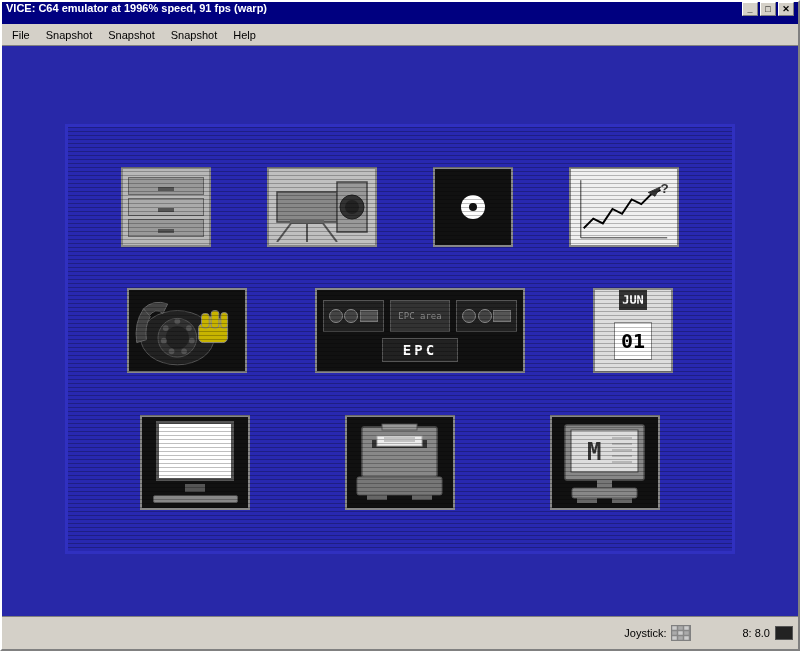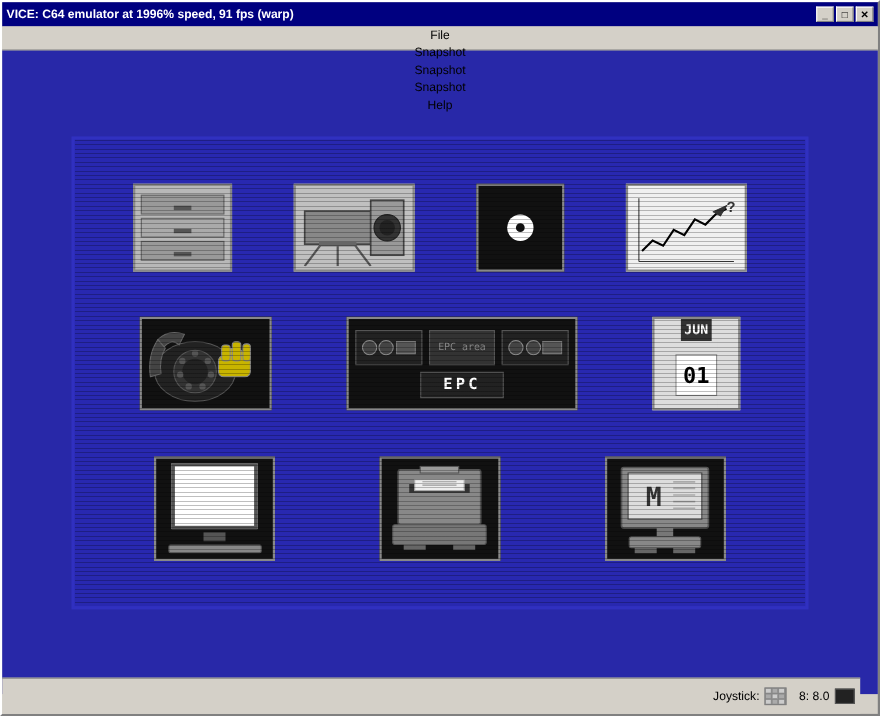--- a/index.html
+++ b/index.html
@@ -22,21 +22,20 @@
       border-right-color: #808080;
       border-bottom-color: #808080;
       position: relative;
     }
 
     .title-bar {
       background: #000080;
       color: white;
       height: 22px;
       display: flex;
-      align-items: center;
       justify-content: space-between;
       padding: 0 4px;
       font-size: 11px;
       font-weight: bold;
       font-family: 'Arial', sans-serif;
     }
 
     .title-bar-text {
       flex: 1;
     }
@@ -62,21 +61,20 @@
     }
 
     
     .menu-bar {
       background: #d4d0c8;
       height: 22px;
       display: flex;
       align-items: center;
       padding: 0 2px;
       border-bottom: 1px solid #808080;
-      flex-direction: column;
     }
 
     .menu-item {
       padding: 2px 8px;
       font-size: 11px;
       cursor: pointer;
       height: 100%;
       display: flex;
       align-items: center;
     }
@@ -168,39 +166,40 @@
       font-weight: bold;
       padding: 2px;
       font-family: monospace;
     }
 
     
     .status-bar {
       position: absolute;
       bottom: 0;
       left: 0;
-      right: 16px;
+      right: 0;
       height: 22px;
       background: #d4d0c8;
       border-top: 1px solid #808080;
       display: flex;
       align-items: center;
       justify-content: flex-end;
       padding: 16px 5px;
       gap: 5px;
       font-size: 11px;
     }
 
     .status-section {
       display: flex;
       align-items: center;
       gap: 3px;
       border-left: 1px solid #808080;
       padding-left: 5px;
       height: 100%;
+      margin-left: 40px;
     }
 
     .joystick-indicator {
       width: 20px;
       height: 16px;
       border: 1px solid #808080;
       background: #888;
       display: flex;
       align-items: center;
       justify-content: center;

